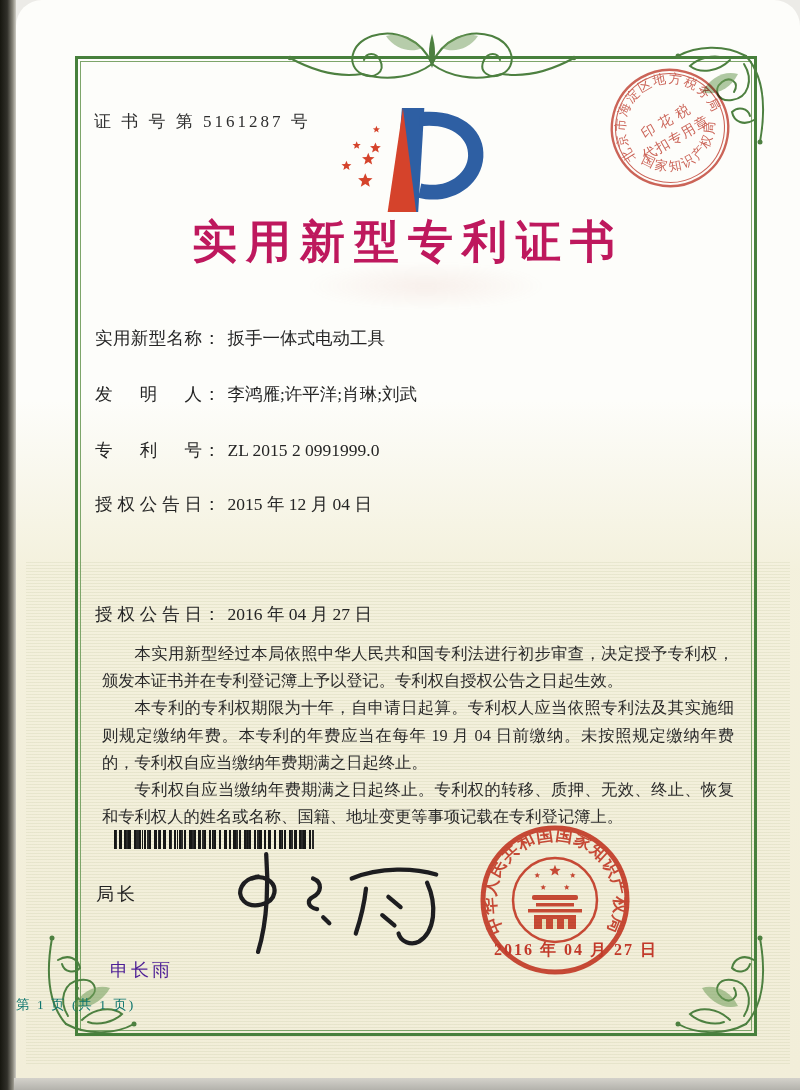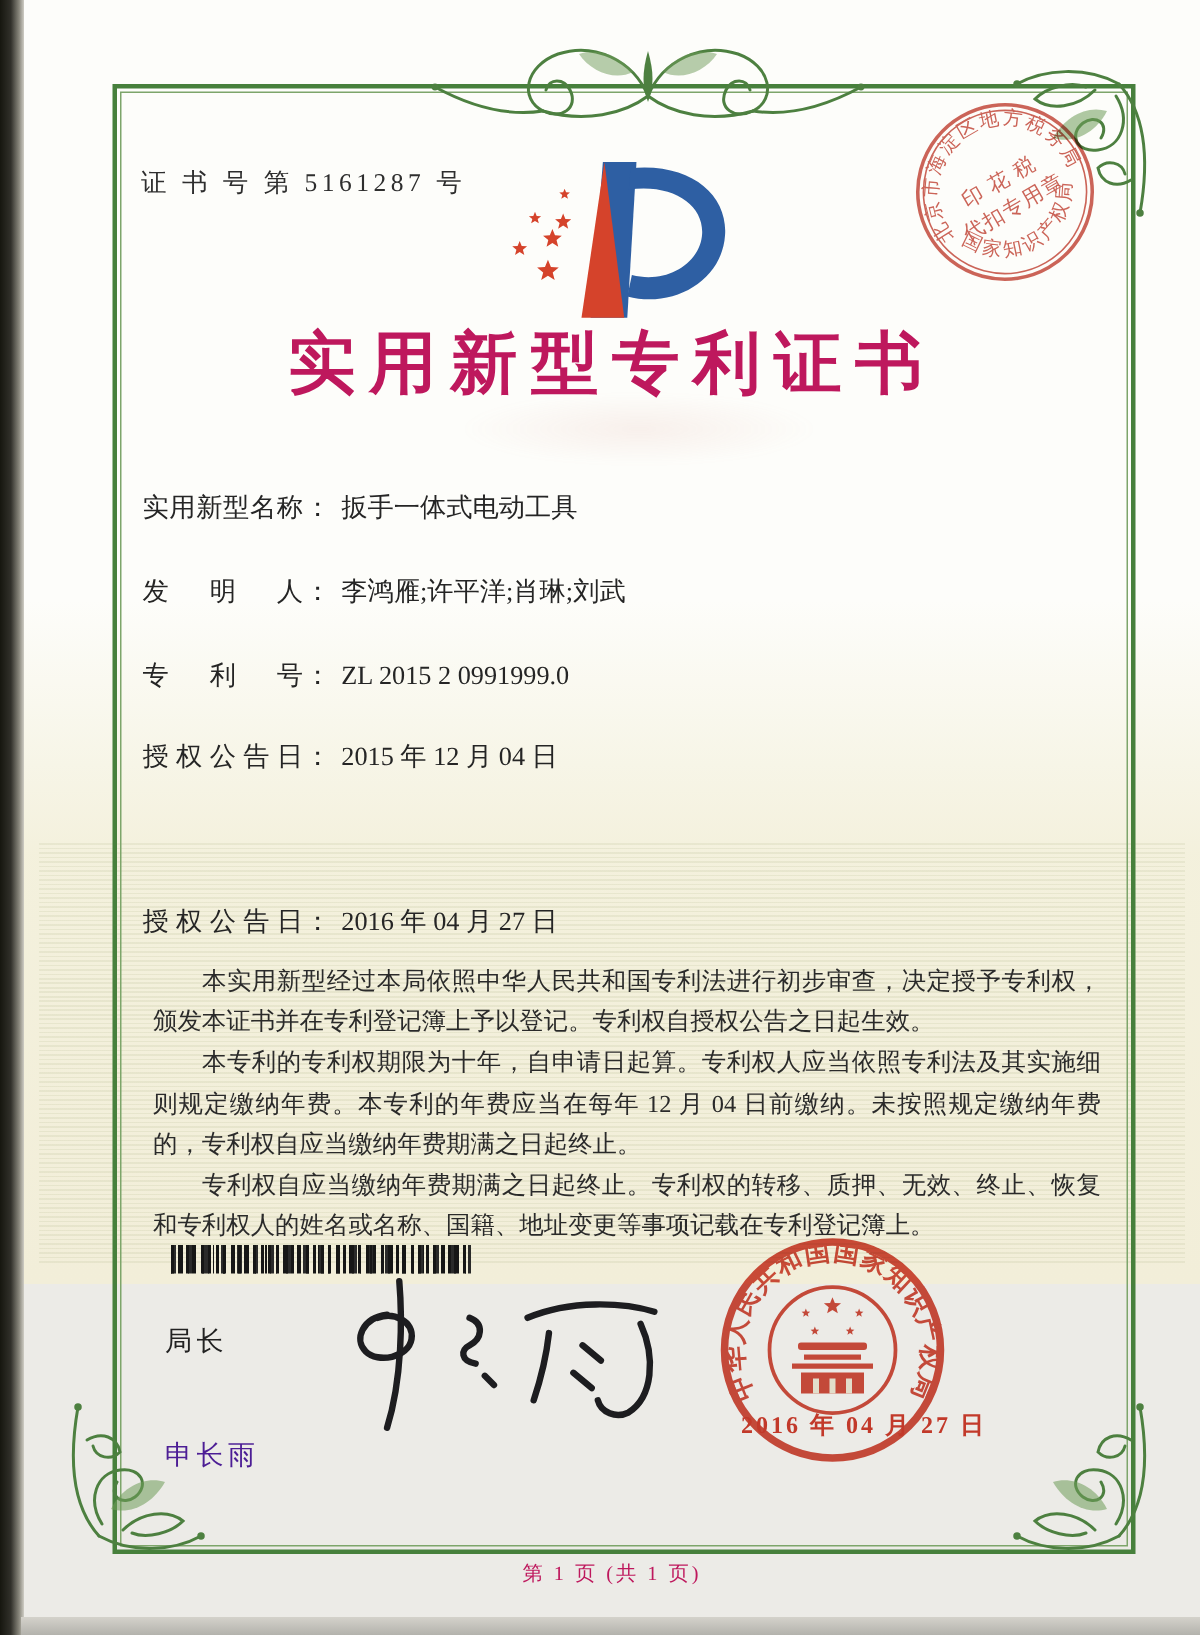--- a/index.html
+++ b/index.html
@@ -6,21 +6,21 @@
   body{
     width:800px;height:1090px;position:relative;overflow:hidden;
     background:#ecebe7;
     font-family:"Liberation Serif","DejaVu Serif",serif;
   }
   
   .scan-edge-left{position:absolute;left:0;top:0;width:16px;height:100%;
     background:linear-gradient(90deg,#16160f 0,#31302a 45%,#8a887d 80%,#cfcdc5 100%);}
   .scan-edge-bottom{position:absolute;left:14px;right:0;bottom:0;height:12px;
     background:linear-gradient(180deg,#d4d2cb 0,#b3b2ac 100%);}
-  .paper{position:absolute;left:16px;top:0;width:784px;height:856px;background:#fdfdfa;}
+  .paper{position:absolute;left:16px;top:0;width:784px;height:1078px;background:#fdfdfa;border-radius:26px;}
   
   .tint{position:absolute;left:0;right:0;top:400px;bottom:0;
     background:linear-gradient(180deg,rgba(243,240,219,0) 0,rgba(243,240,219,.95) 170px,#f2eed9 100%);}
   .gline{position:absolute;left:10px;right:10px;top:560px;bottom:14px;
     background:repeating-linear-gradient(0deg,rgba(145,155,100,.12) 0 1px,rgba(0,0,0,0) 1px 3px);}
   
   .frame{position:absolute;left:59px;top:56px;width:676px;height:974px;
     border:3px solid #47803c;}
   .frame::before{content:"";position:absolute;inset:2px;border:1px solid #7da56a;}
   .orn{position:absolute;pointer-events:none;}
@@ -45,33 +45,33 @@
   .paras{position:absolute;left:86px;top:640px;width:632px;
     font-size:16.3px;line-height:27.2px;color:#2a2a2a;text-align:justify;}
   .paras p{margin:0;text-indent:2em;}
   
   .barcode{position:absolute;left:98px;top:830px;width:200px;height:19px;
     background:
       repeating-linear-gradient(90deg,#161616 0 2px,rgba(0,0,0,0) 2px 5px),
       repeating-linear-gradient(90deg,#161616 0 1px,rgba(0,0,0,0) 1px 7px),
       repeating-linear-gradient(90deg,#2a2a2a 0 3px,rgba(0,0,0,0) 3px 11px);}
   
-  .signer-title{position:absolute;left:94px;top:882px;font-size:18px;letter-spacing:3px;
+  .signer-title{position:absolute;left:80px;top:882px;font-size:18px;letter-spacing:3px;
     color:#222;font-family:"Liberation Sans","DejaVu Sans",sans-serif;}
   .signer-name{position:absolute;left:94px;top:958px;font-size:18px;letter-spacing:3px;
     color:#4c1d95;font-family:Liberation Serif, serif;}
   .signature{position:absolute;left:211px;top:848px;width:225px;height:112px;}
   
   .seal{position:absolute;left:454px;top:815px;width:170px;height:170px;
     opacity:.9;mix-blend-mode:multiply;}
   .seal-date{position:absolute;left:478px;top:940px;width:180px;font-size:16px;
     letter-spacing:2px;color:#c2392a;font-weight:bold;}
   
-  .footer{position:absolute;left:0;right:0;top:996px;text-align:center;
-    font-size:13.5px;letter-spacing:2px;color:#be185d;margin-top:44px;}
+  .footer{position:absolute;left:0;right:0;top:996px;text-align:left;
+    font-size:13.5px;letter-spacing:2px;color:#0f766e;}
   svg text{font-family:"Liberation Serif","DejaVu Serif",serif;}
 </style>
 </head>
 <body>
 
 <svg width="0" height="0" style="position:absolute" aria-hidden="true">
   <defs>
     <path id="star" d="M12 1.5l2.93 7.1 7.66.45-5.93 4.86 1.93 7.43L12 17.2l-6.59 4.14 1.93-7.43L1.41 9.05l7.66-.45z"></path>
     <g id="corner-flourish" fill="none" stroke="#4d8040" stroke-width="2" stroke-linecap="round">
       <path d="M14,18 C8,52 10,84 28,104"></path>
@@ -166,21 +166,21 @@
   </div>
   <div class="frow" style="top:492px">
     <span class="flabel">授权公告日</span><span class="fcolon">：</span><span>2015 年 12 月 04 日</span>
   </div>
   <div class="frow" style="top:602px">
     <span class="flabel">授权公告日</span><span class="fcolon">：</span><span>2016 年 04 月 27 日</span>
   </div>
 
   <div class="paras">
     <p>本实用新型经过本局依照中华人民共和国专利法进行初步审查，决定授予专利权，颁发本证书并在专利登记簿上予以登记。专利权自授权公告之日起生效。</p>
-    <p>本专利的专利权期限为十年，自申请日起算。专利权人应当依照专利法及其实施细则规定缴纳年费。本专利的年费应当在每年 12 月 04 日前缴纳。未按照规定缴纳年费的，专利权自应当缴纳年费期满之日起终止。</p>
+    <p>本专利的专利权期限为十年，自申请日起算。专利权人应当依照专利法及其实施细则规定缴纳年费。本专利的年费应当在每年 19 月 04 日前缴纳。未按照规定缴纳年费的，专利权自应当缴纳年费期满之日起终止。</p>
     <p>专利权自应当缴纳年费期满之日起终止。专利权的转移、质押、无效、终止、恢复和专利权人的姓名或名称、国籍、地址变更等事项记载在专利登记簿上。</p>
   </div>
 
   <div class="barcode"></div>
 
   <div class="signer-title">局长</div>
   <div class="signer-name">申长雨</div>
 
   <svg class="signature" viewBox="0 0 220 110">
     <g fill="none" stroke="#1d1d20" stroke-width="4.2" stroke-linecap="round" stroke-linejoin="round">

